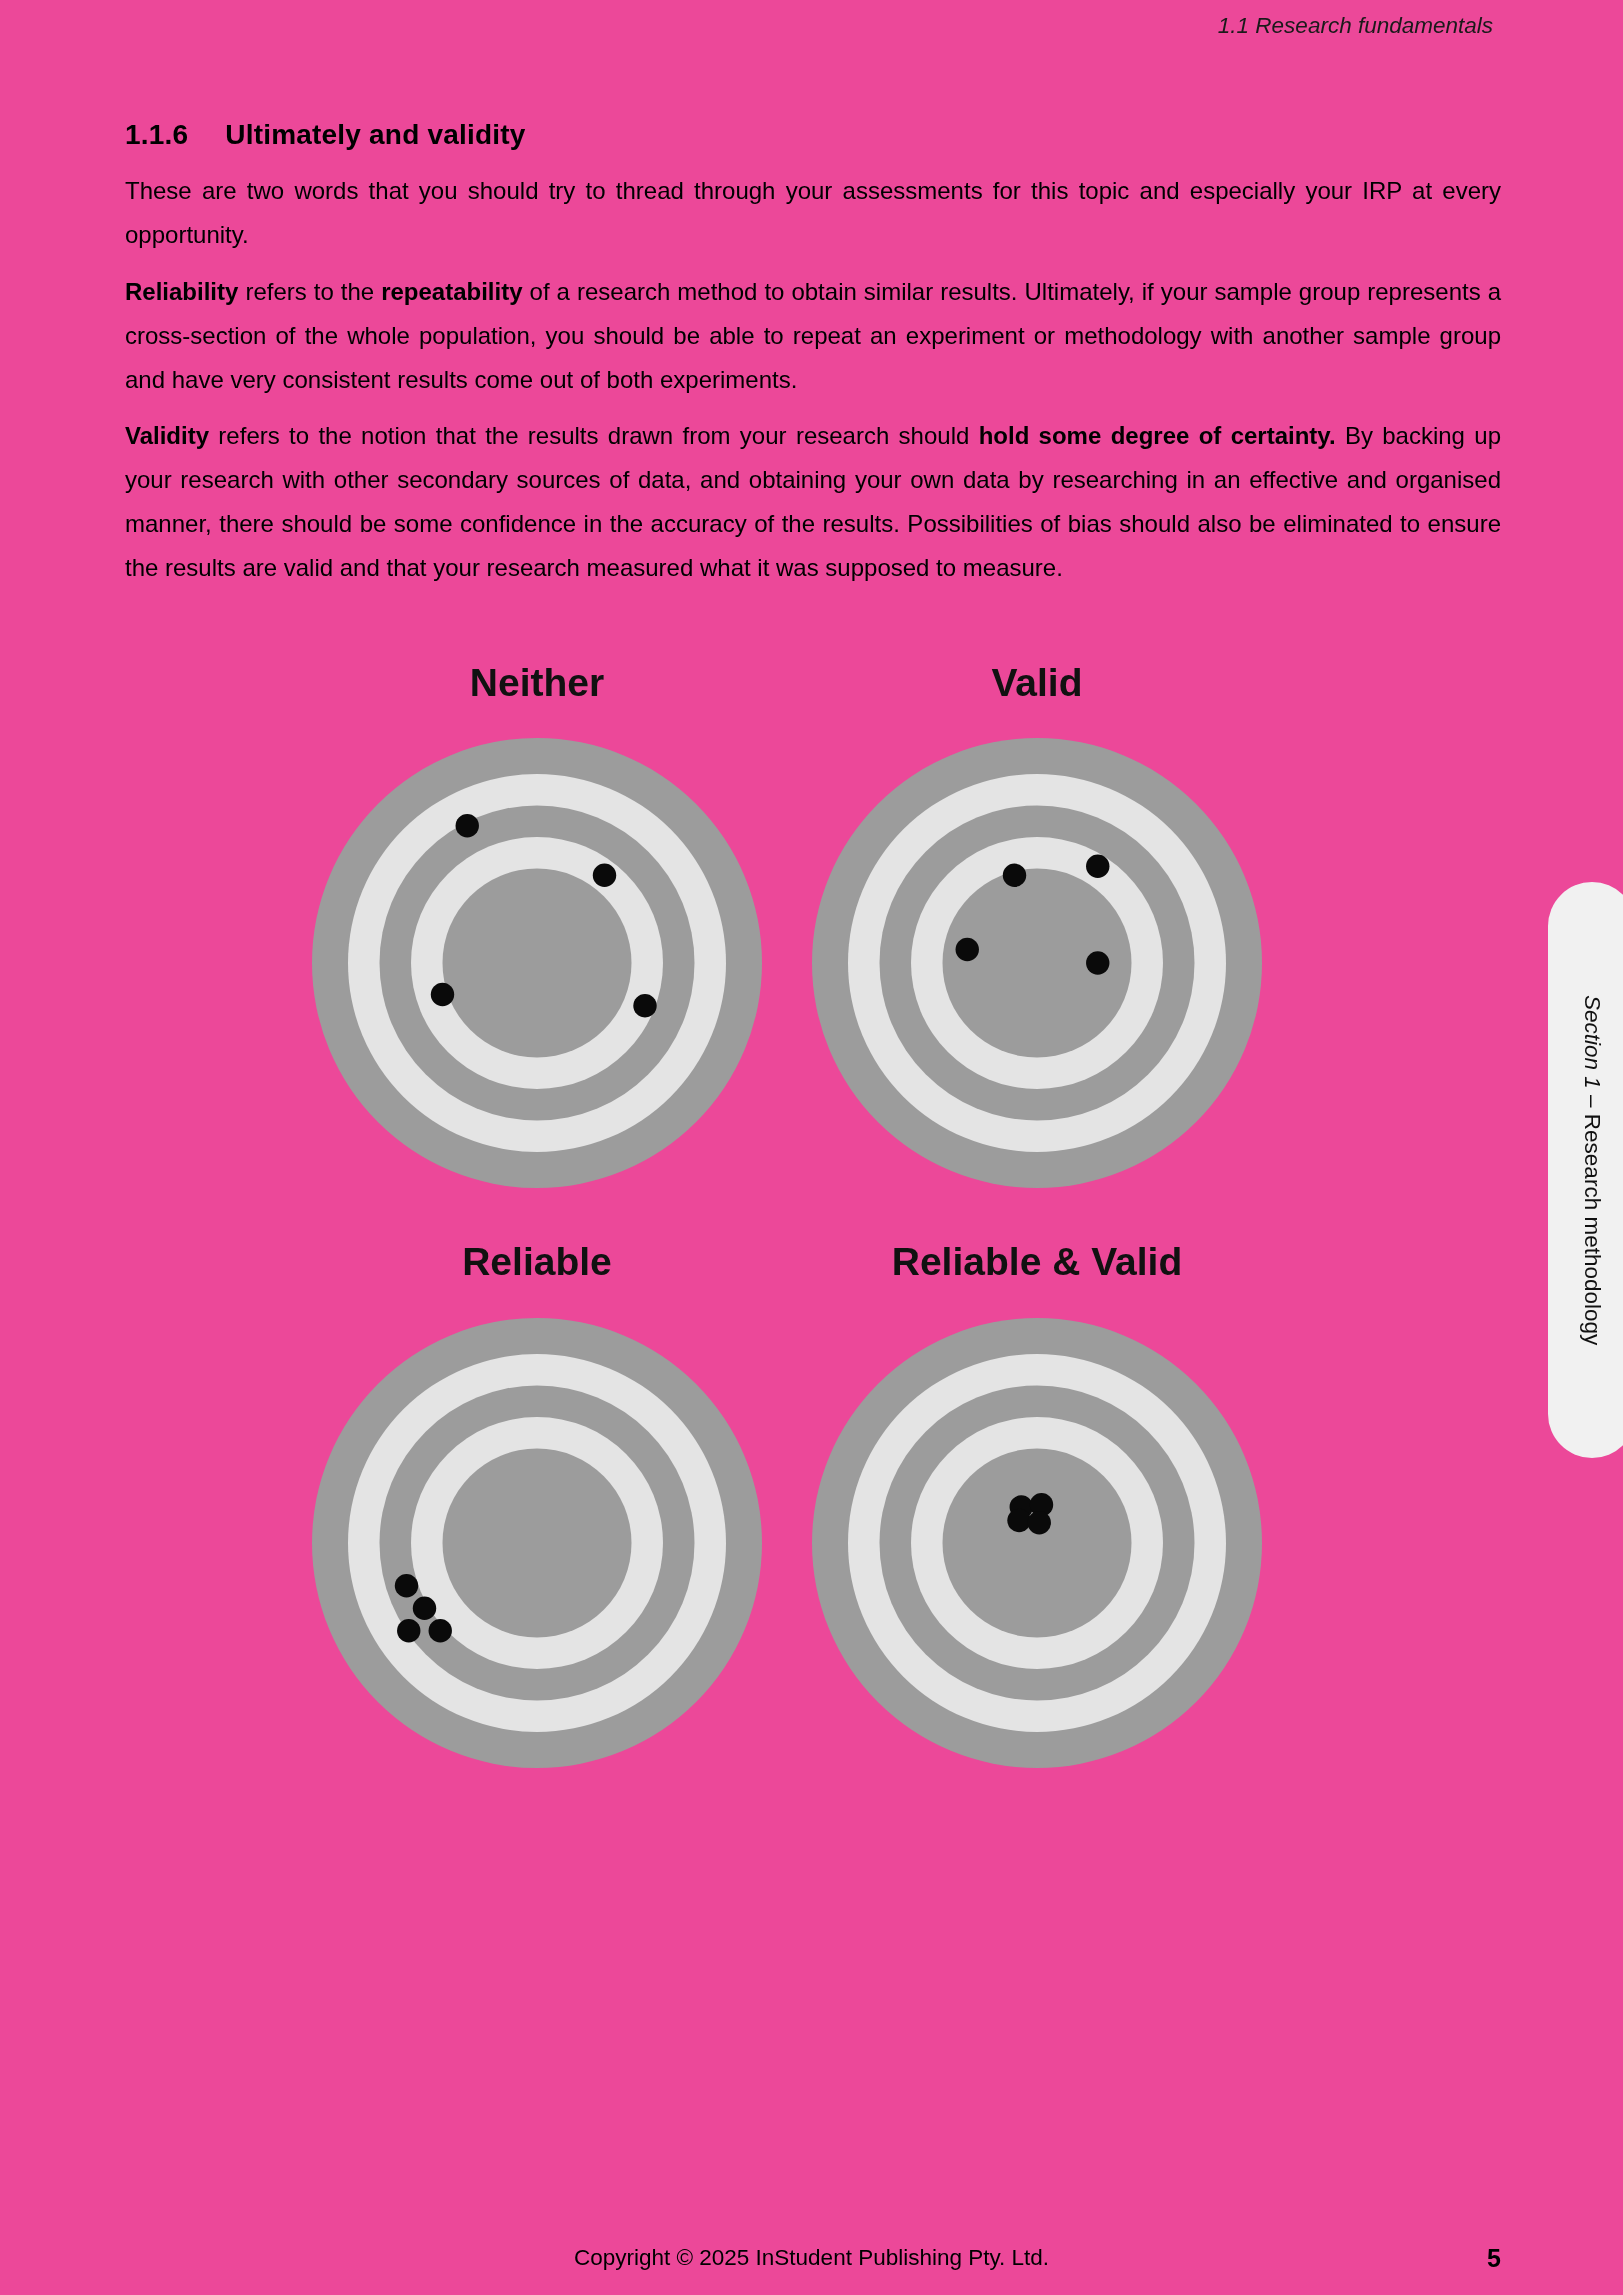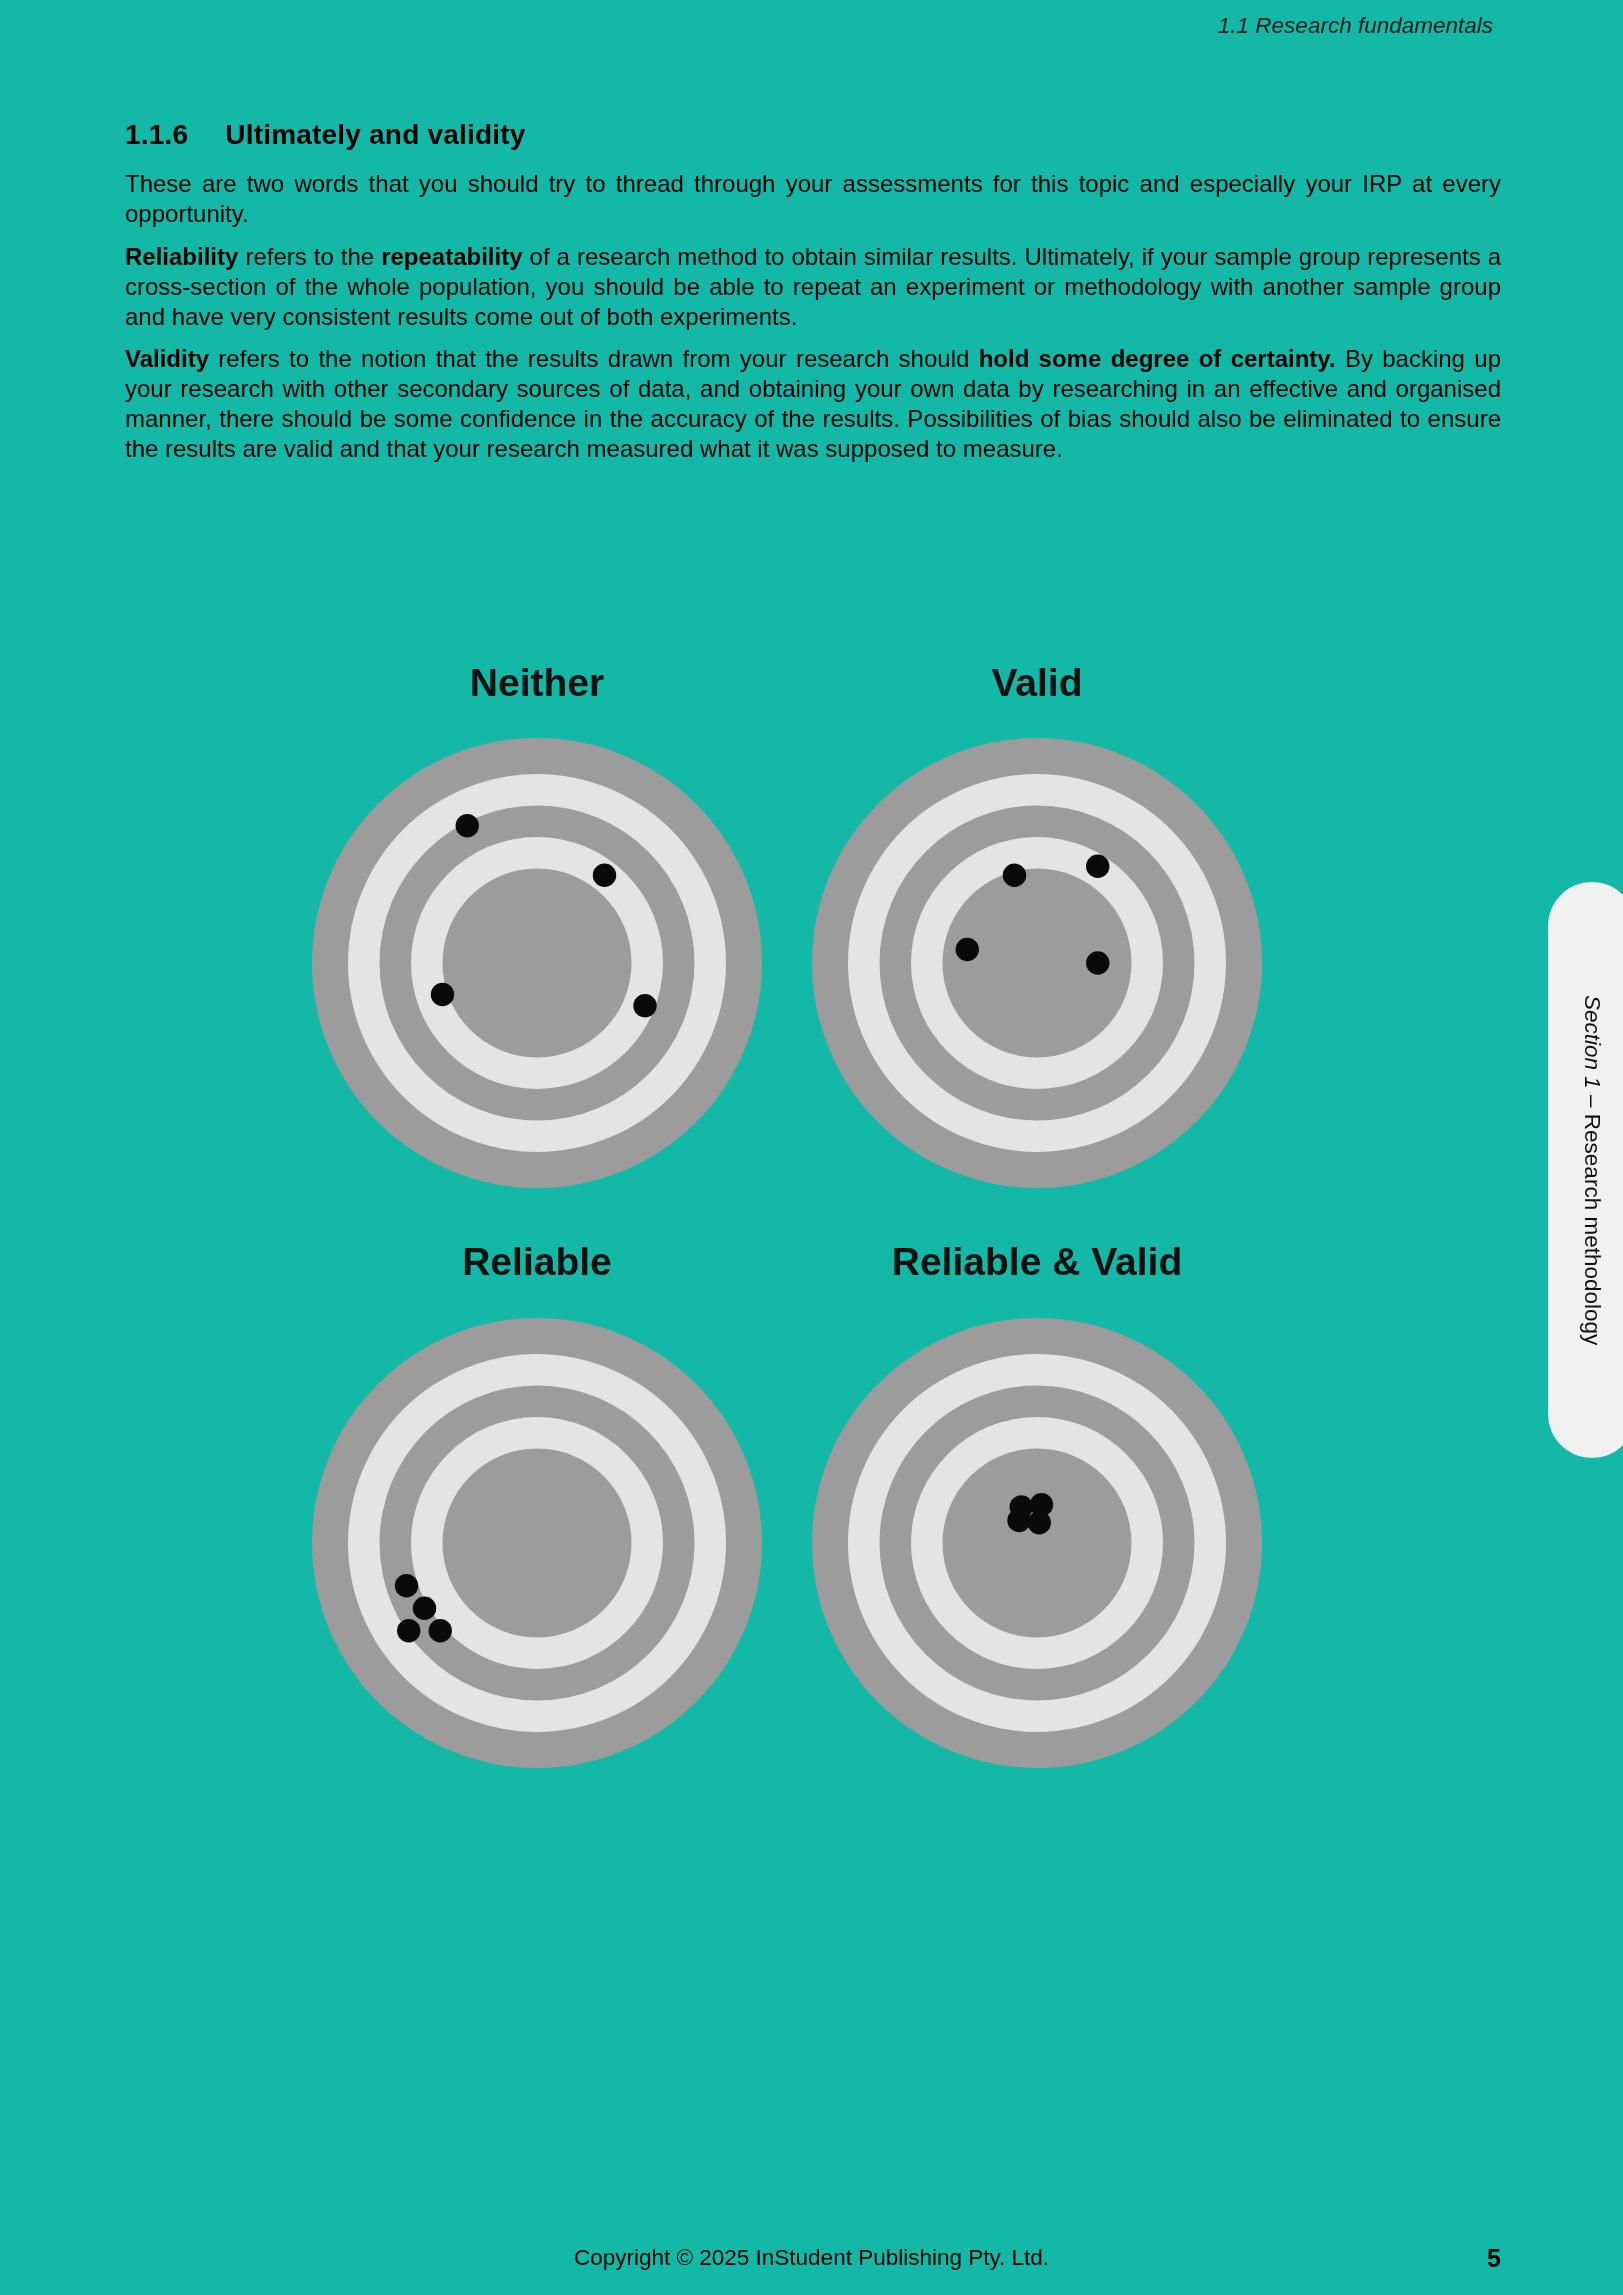--- a/index.html
+++ b/index.html
@@ -1,33 +1,33 @@
 <!DOCTYPE html>
 <html style="font-size:13.3px"><head>
 <meta charset="utf-8">
 <style>
   html,body { margin:0; padding:0; background:#ffffff; }
   .page {
-    position:relative; width:1623px; height:2295px; background:#14b8a6;
+    position:relative; width:1623px; height:2295px; background:#ec4899;
     font-family:"Liberation Sans", sans-serif; color:#000; overflow:hidden;
   }
   .crumb {
     position:absolute; top:13.3px; right:130px;
     font-style:italic; font-size:22.5px; color:#1a1a1a;
   }
   .heading {
     position:absolute; top:100px; left:125px;
     font-size:28px; font-weight:bold; letter-spacing:0.2px;
   }
   .heading .num { margin-right:37px; }
   .bodytext {
     position:absolute; top:169px; left:125px; width:1376px;
   }
   .para {
-    margin:0 0 12.5px 0; font-size:24px; line-height:30px;
+    margin:0 0 12.5px 0; font-size:24px; line-height:44px;
     text-align:justify; color:#000;
   }
   .para b { font-weight:bold; }
   .targets-grid {
     position:absolute; top:649px; left:287px; width:1001px;
     display:grid; grid-template-columns:500px 500px; row-gap:40px;
   }
   .target-cell { display:flex; flex-direction:column; align-items:center;gap:8px; }
   .target-title {
     height:68px; margin-bottom:13.3px; display:flex; align-items:center; justify-content:center;

